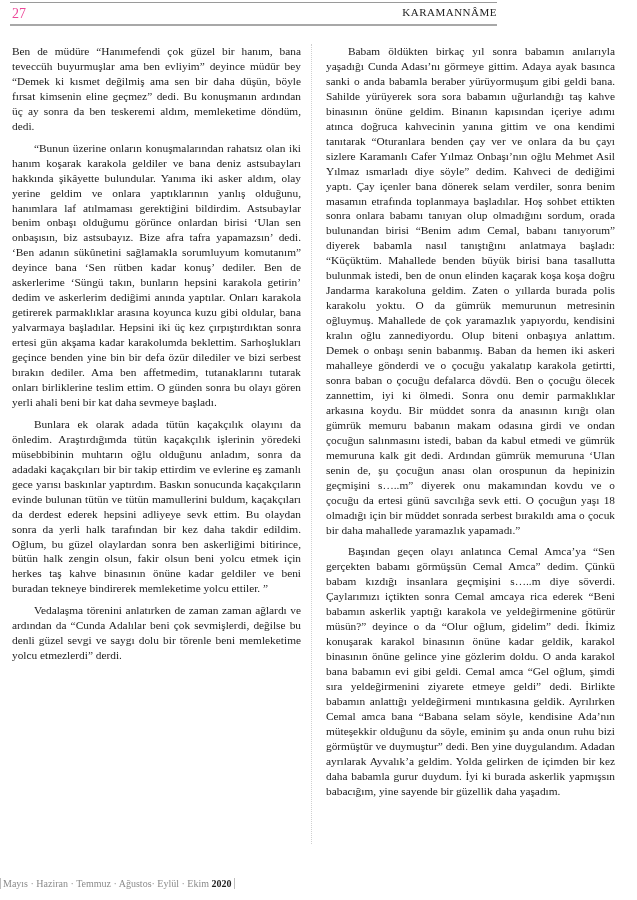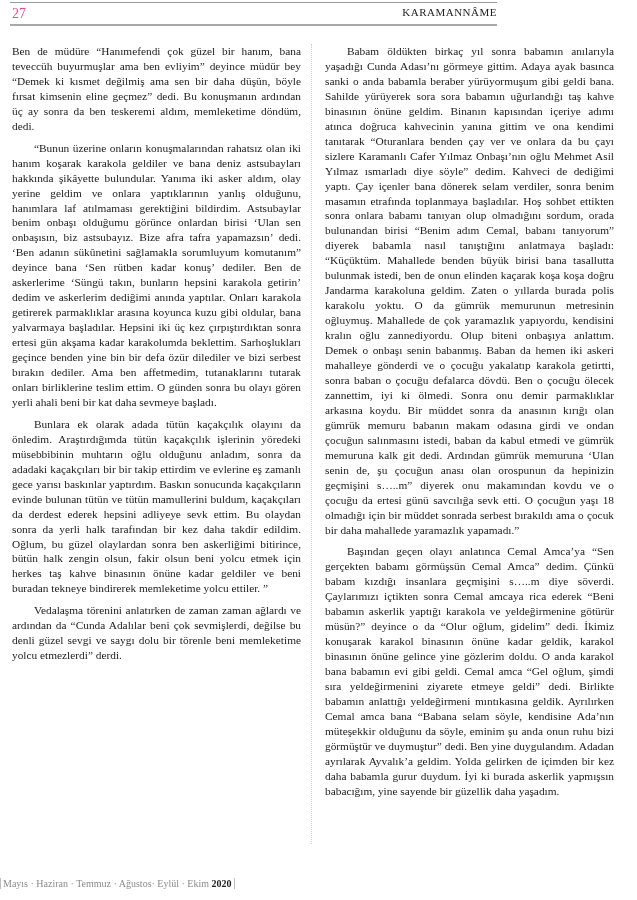--- a/index.html
+++ b/index.html
@@ -5,22 +5,22 @@
   html, body { margin:0; padding:0; background:#ffffff; }
   body { width:637px; height:900px; position:relative; overflow:hidden;
          font-family:"Liberation Serif","DejaVu Serif",serif; color:#1a1a1a; }
   .header { position:absolute; left:10px; top:2px; width:487px; height:22px; }
   .header .rule-top { position:absolute; left:0; right:0; top:0; height:1px; background:#9a9a9a; }
   .header .rule-bottom { position:absolute; left:0; right:0; top:22px; height:2px; background:#a8a8a8; }
   .page-num { position:absolute; left:2px; top:4px; font-size:14px; color:#ec4899; }
   .mag-title { position:absolute; right:0; top:4px; font-size:11px; letter-spacing:0.5px; color:#222; }
   .columns { position:absolute; top:44px; left:12px; width:613px; display:flex; }
   .col { width:289px; font-size:11.35px; line-height:14.95px; text-align:justify; hyphens:manual; }
-  .col.left { margin-right:20px; }
-  .col.right { margin-left:4px; border-left:1px dotted #d0d0d0; padding-left:0; }
+  .col.left { margin-right:10px; }
+  .col.right { margin-left:15px; border-left:1px dotted #d0d0d0; padding-left:0; }
   .col.right { border-left:none; }
   .divider { position:absolute; left:311px; top:44px; height:800px; border-left:1px dotted #cfcfcf; }
   .col p { margin:0 0 7px 0; text-indent:22px; }
   .col p.first-cont { text-indent:0; }
   .footer { position:absolute; top:878px; left:0; width:637px; text-align:left; font-size:10px; color:#8a8a8a; }
   .footer .inner { display:inline-block; border-left:1px solid #bdbdbd; border-right:1px solid #bdbdbd; padding:0 2px; }
   .footer .year { color:#222; font-weight:bold; }
 </style>
 </head>
 <body>

